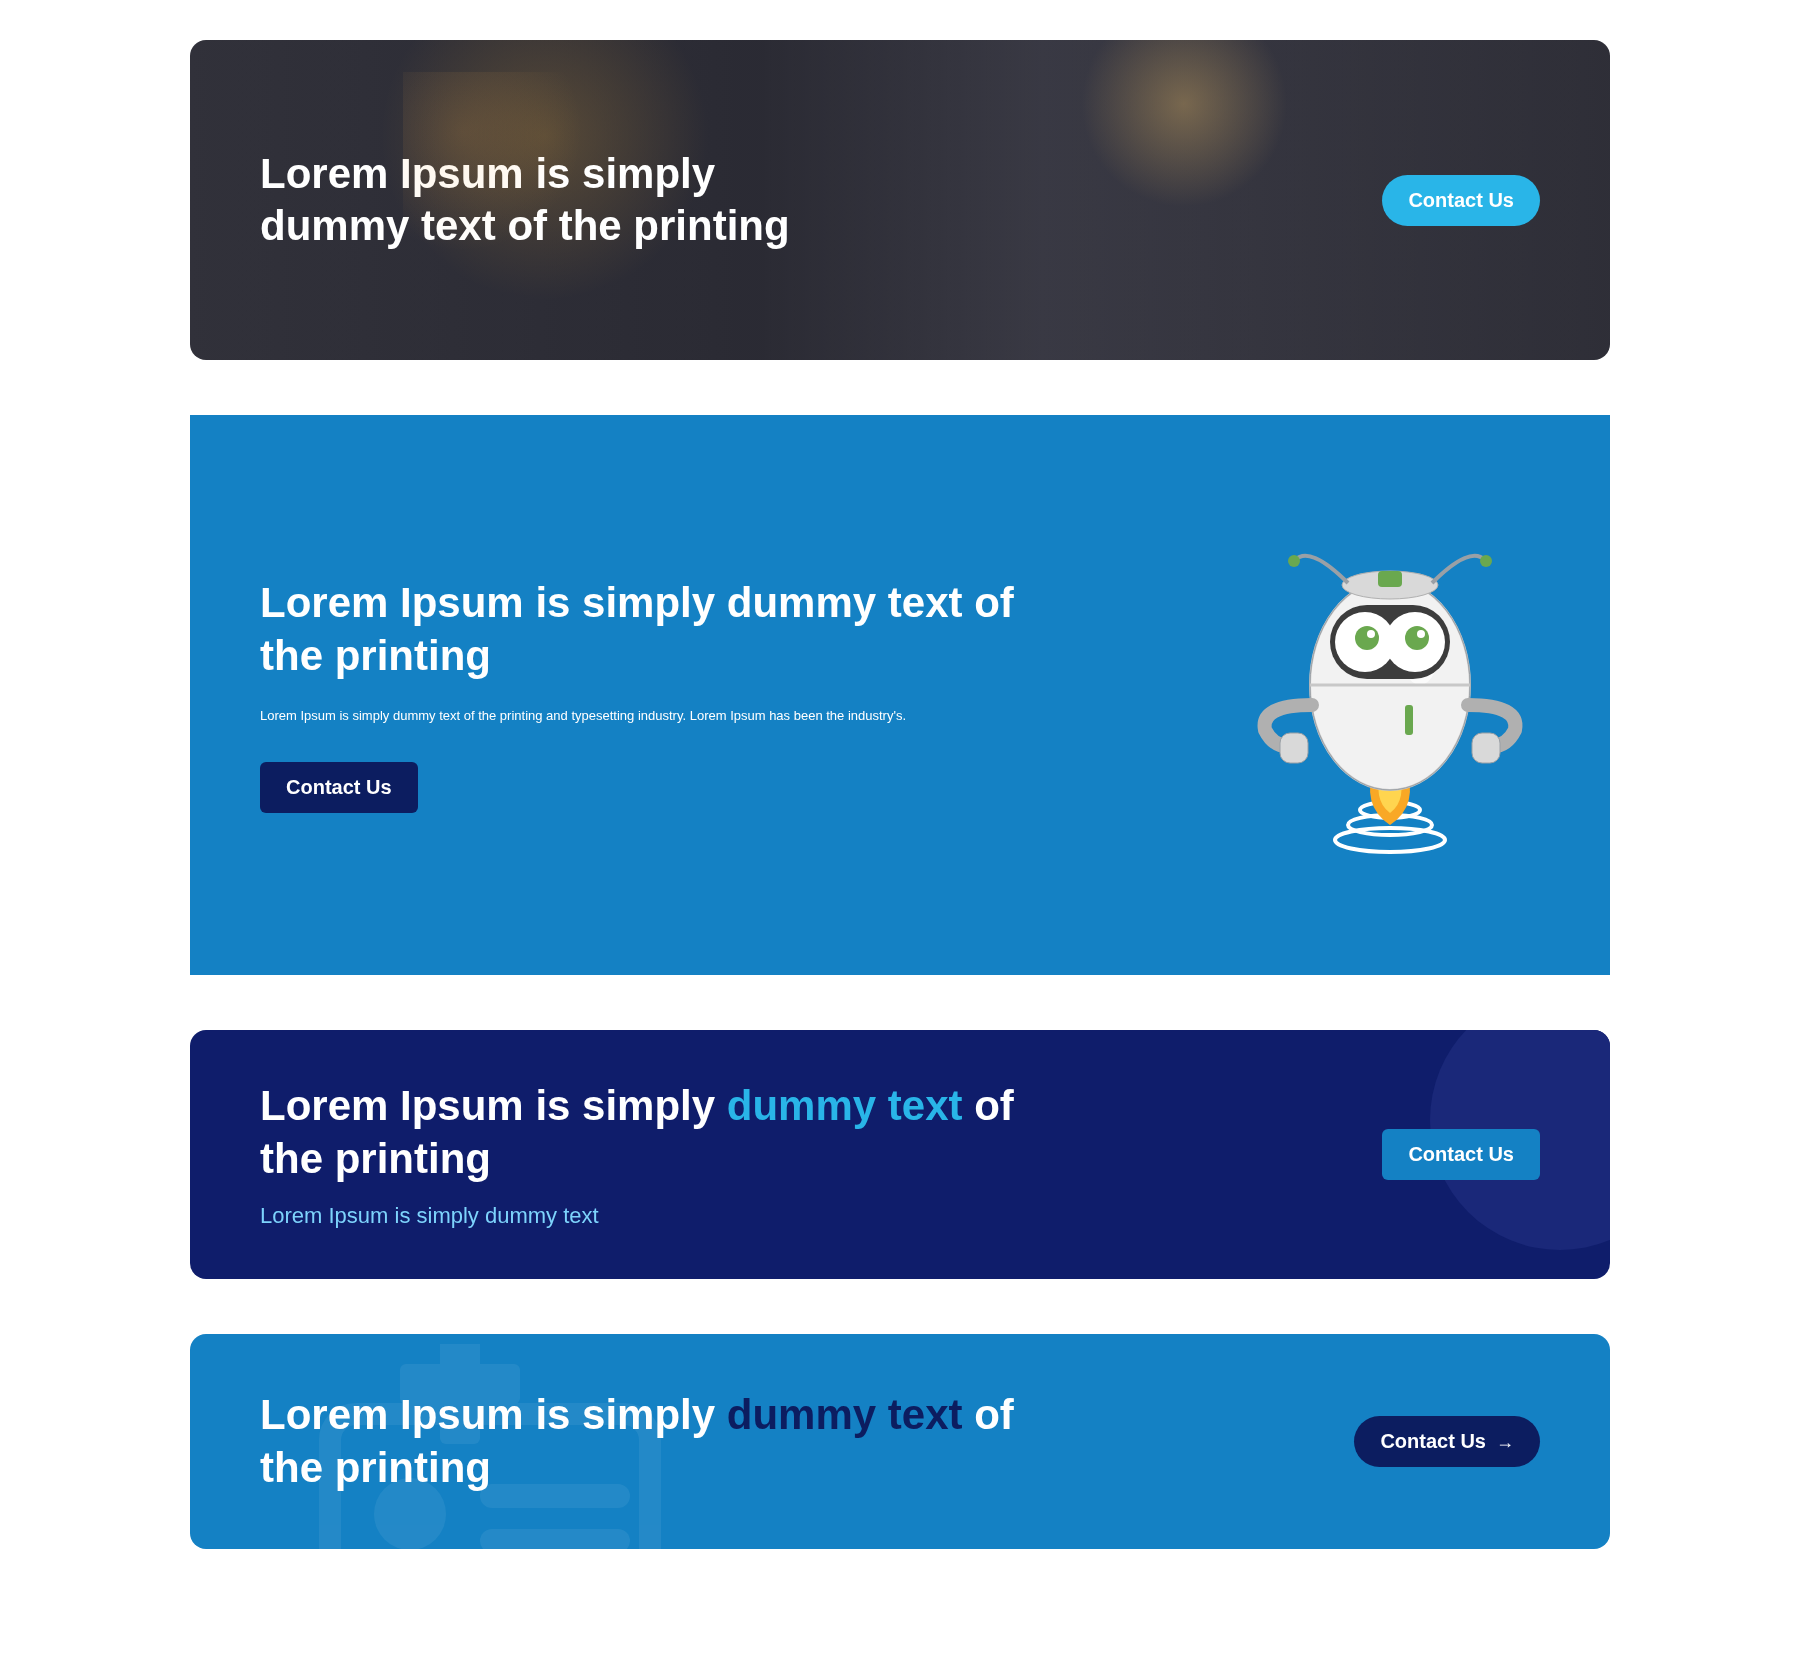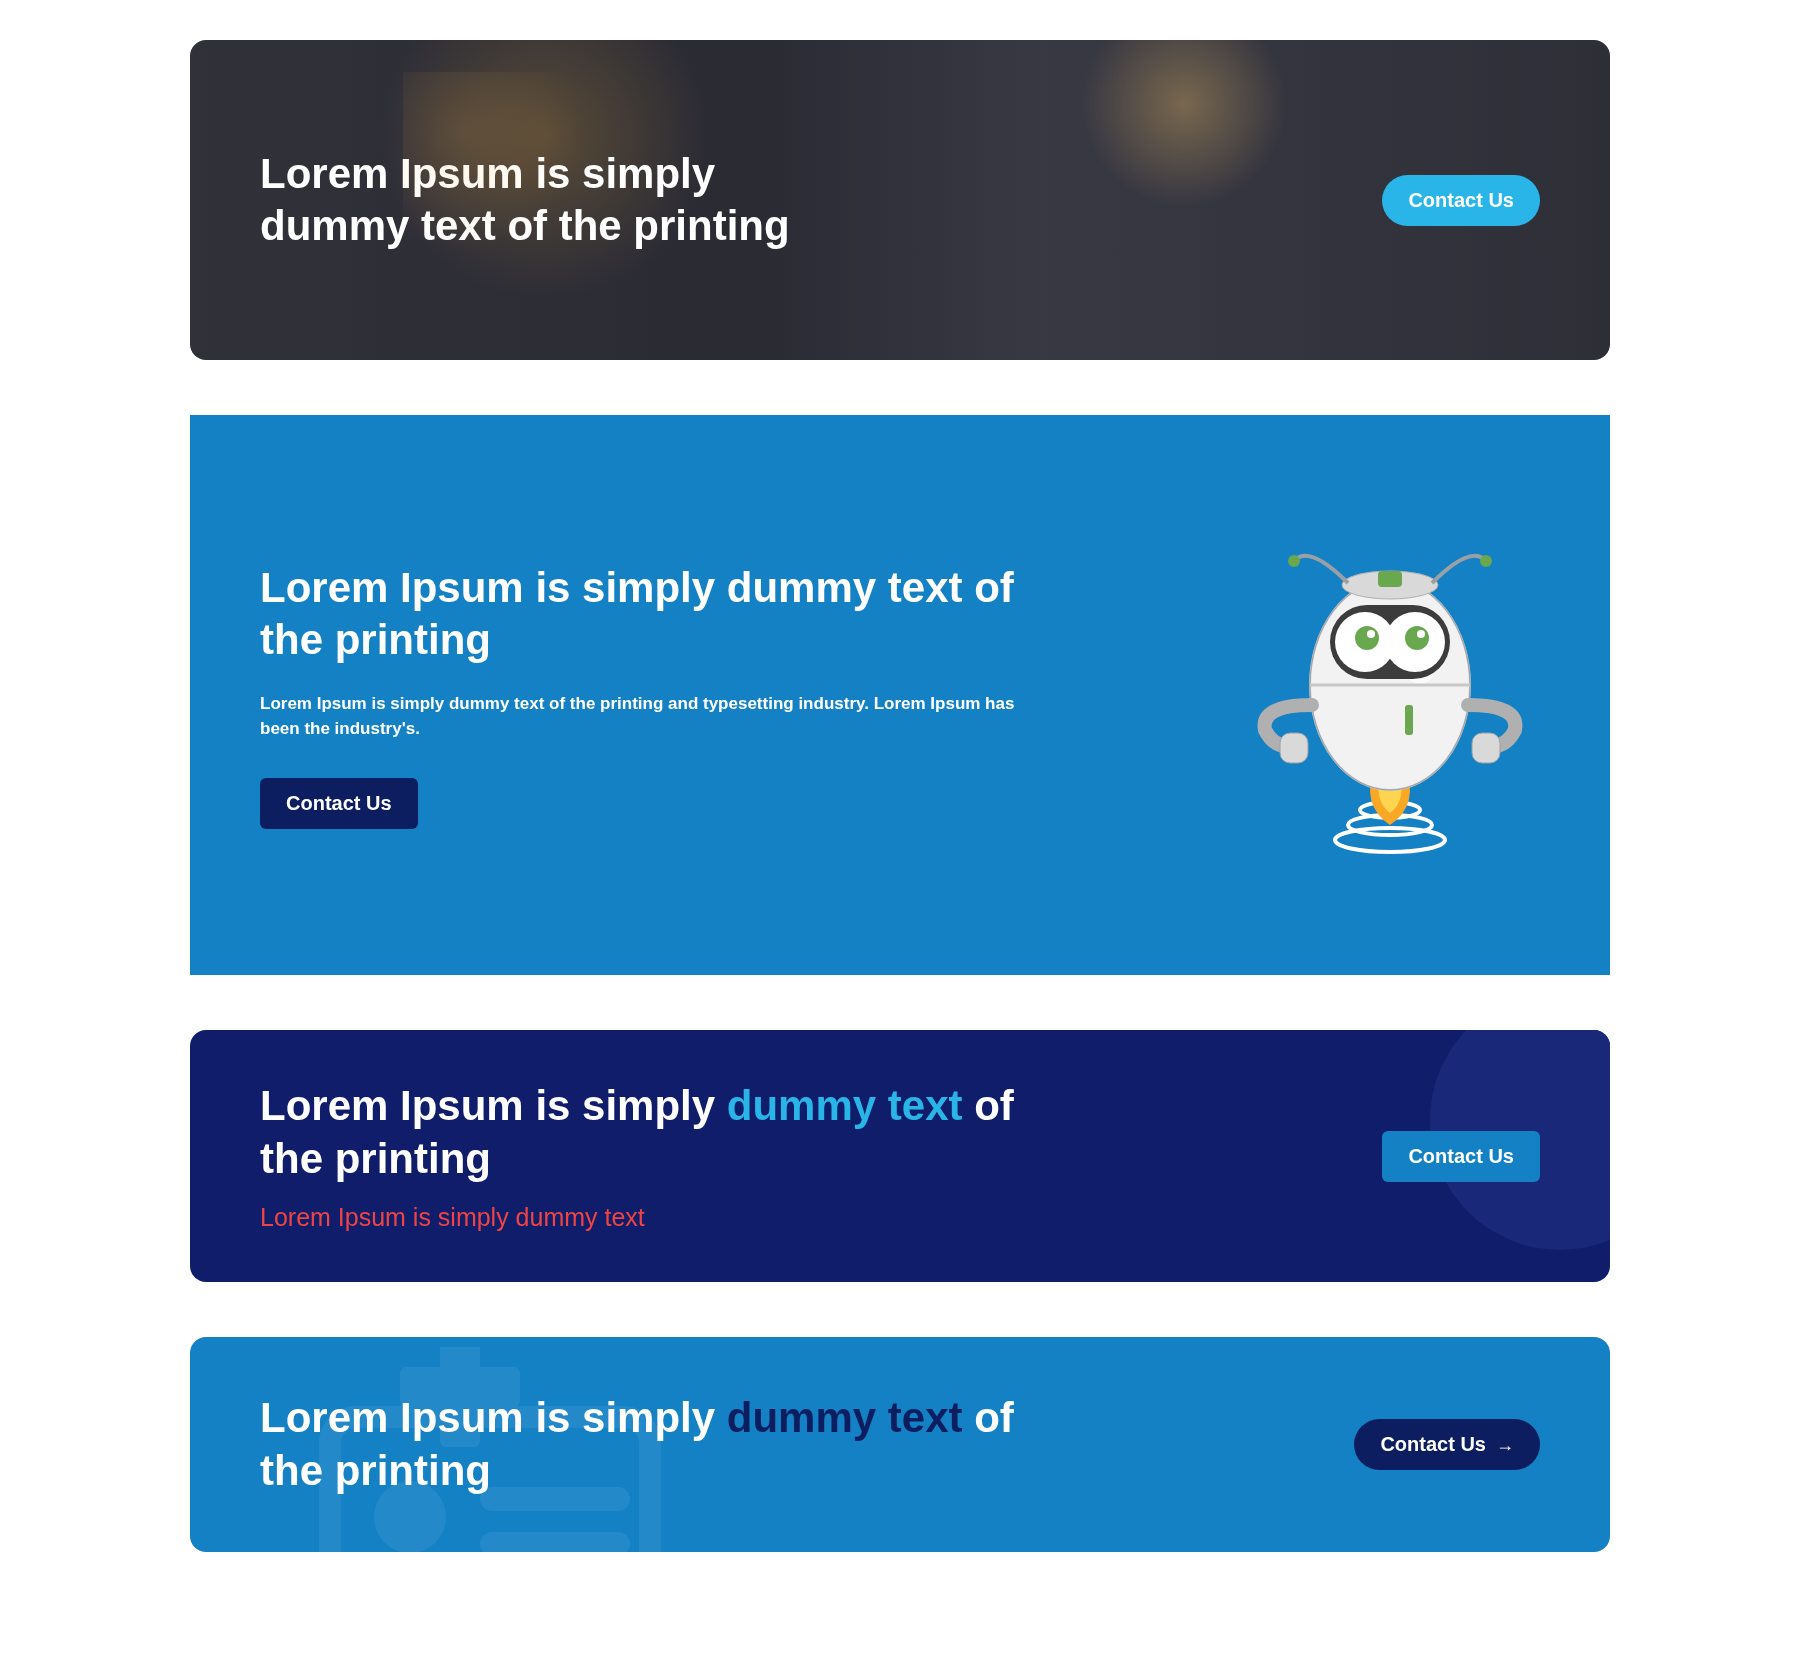--- a/index.html
+++ b/index.html
@@ -71,24 +71,24 @@
     }
     .section2 h2 {
       color: #ffffff;
       font-size: 42px;
       font-weight: 700;
       line-height: 1.25;
       margin-bottom: 24px;
     }
     .section2 p {
       margin-bottom: 36px;
-      font-size: 17px;
+      font-size: 13px;
       color: #ffffff;
       line-height: 1.5;
-      font-weight: 700;
+      font-weight: 400;
     }
     .btn-navy {
       padding: 14px 26px;
       font-weight: 600;
       color: #ffffff;
       cursor: pointer;
       border-radius: 6px;
       font-size: 20px;
       border: none;
       background: #0c1d60;
@@ -129,22 +129,22 @@
     }
     .section3 h2 {
       color: #ffffff;
       font-size: 42px;
       font-weight: 700;
       line-height: 1.25;
       margin-bottom: 18px;
     }
     .section3 h2 .highlight-cyan { color: #29b5e8; }
     .section3 .subtitle {
-      color: #ef4444;
-      font-size: 25px;
+      color: #7dd3fc;
+      font-size: 22px;
       font-weight: 500;
     }
     .btn-midblue {
       border-radius: 6px;
       cursor: pointer;
       color: #ffffff;
       position: relative;
       background: #1481c4;
       z-index: 1;
       font-weight: 600;

